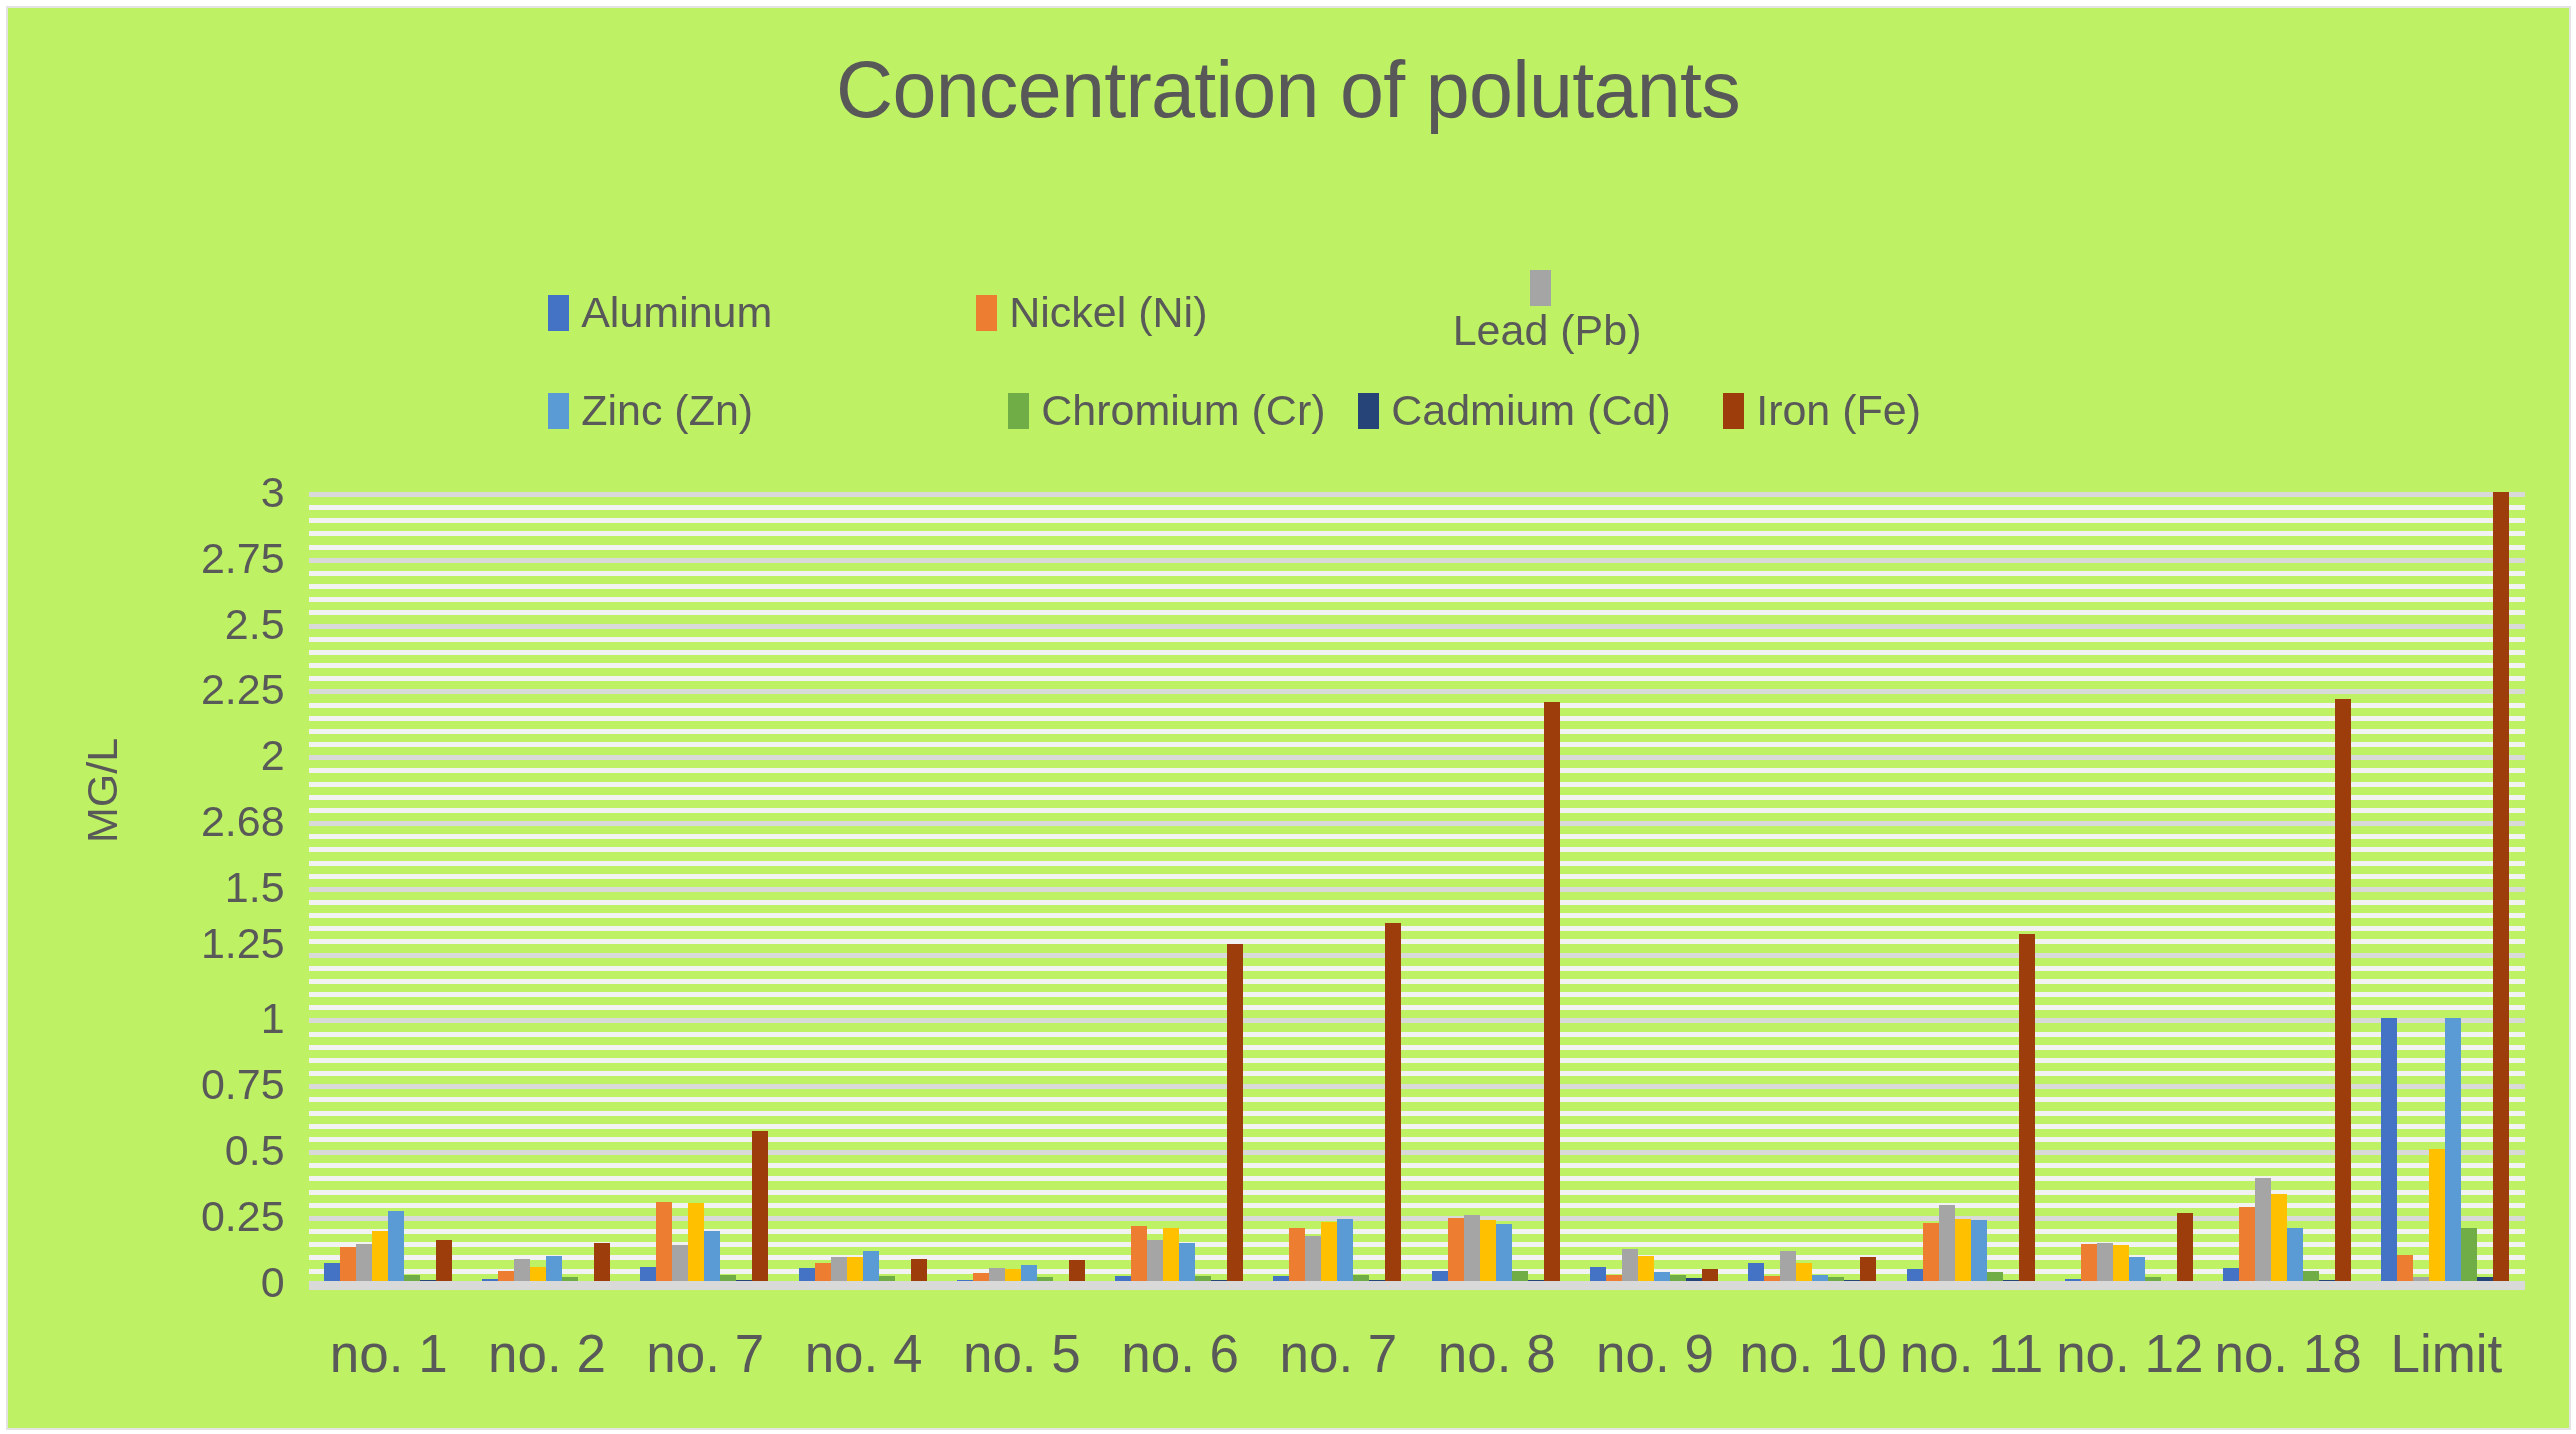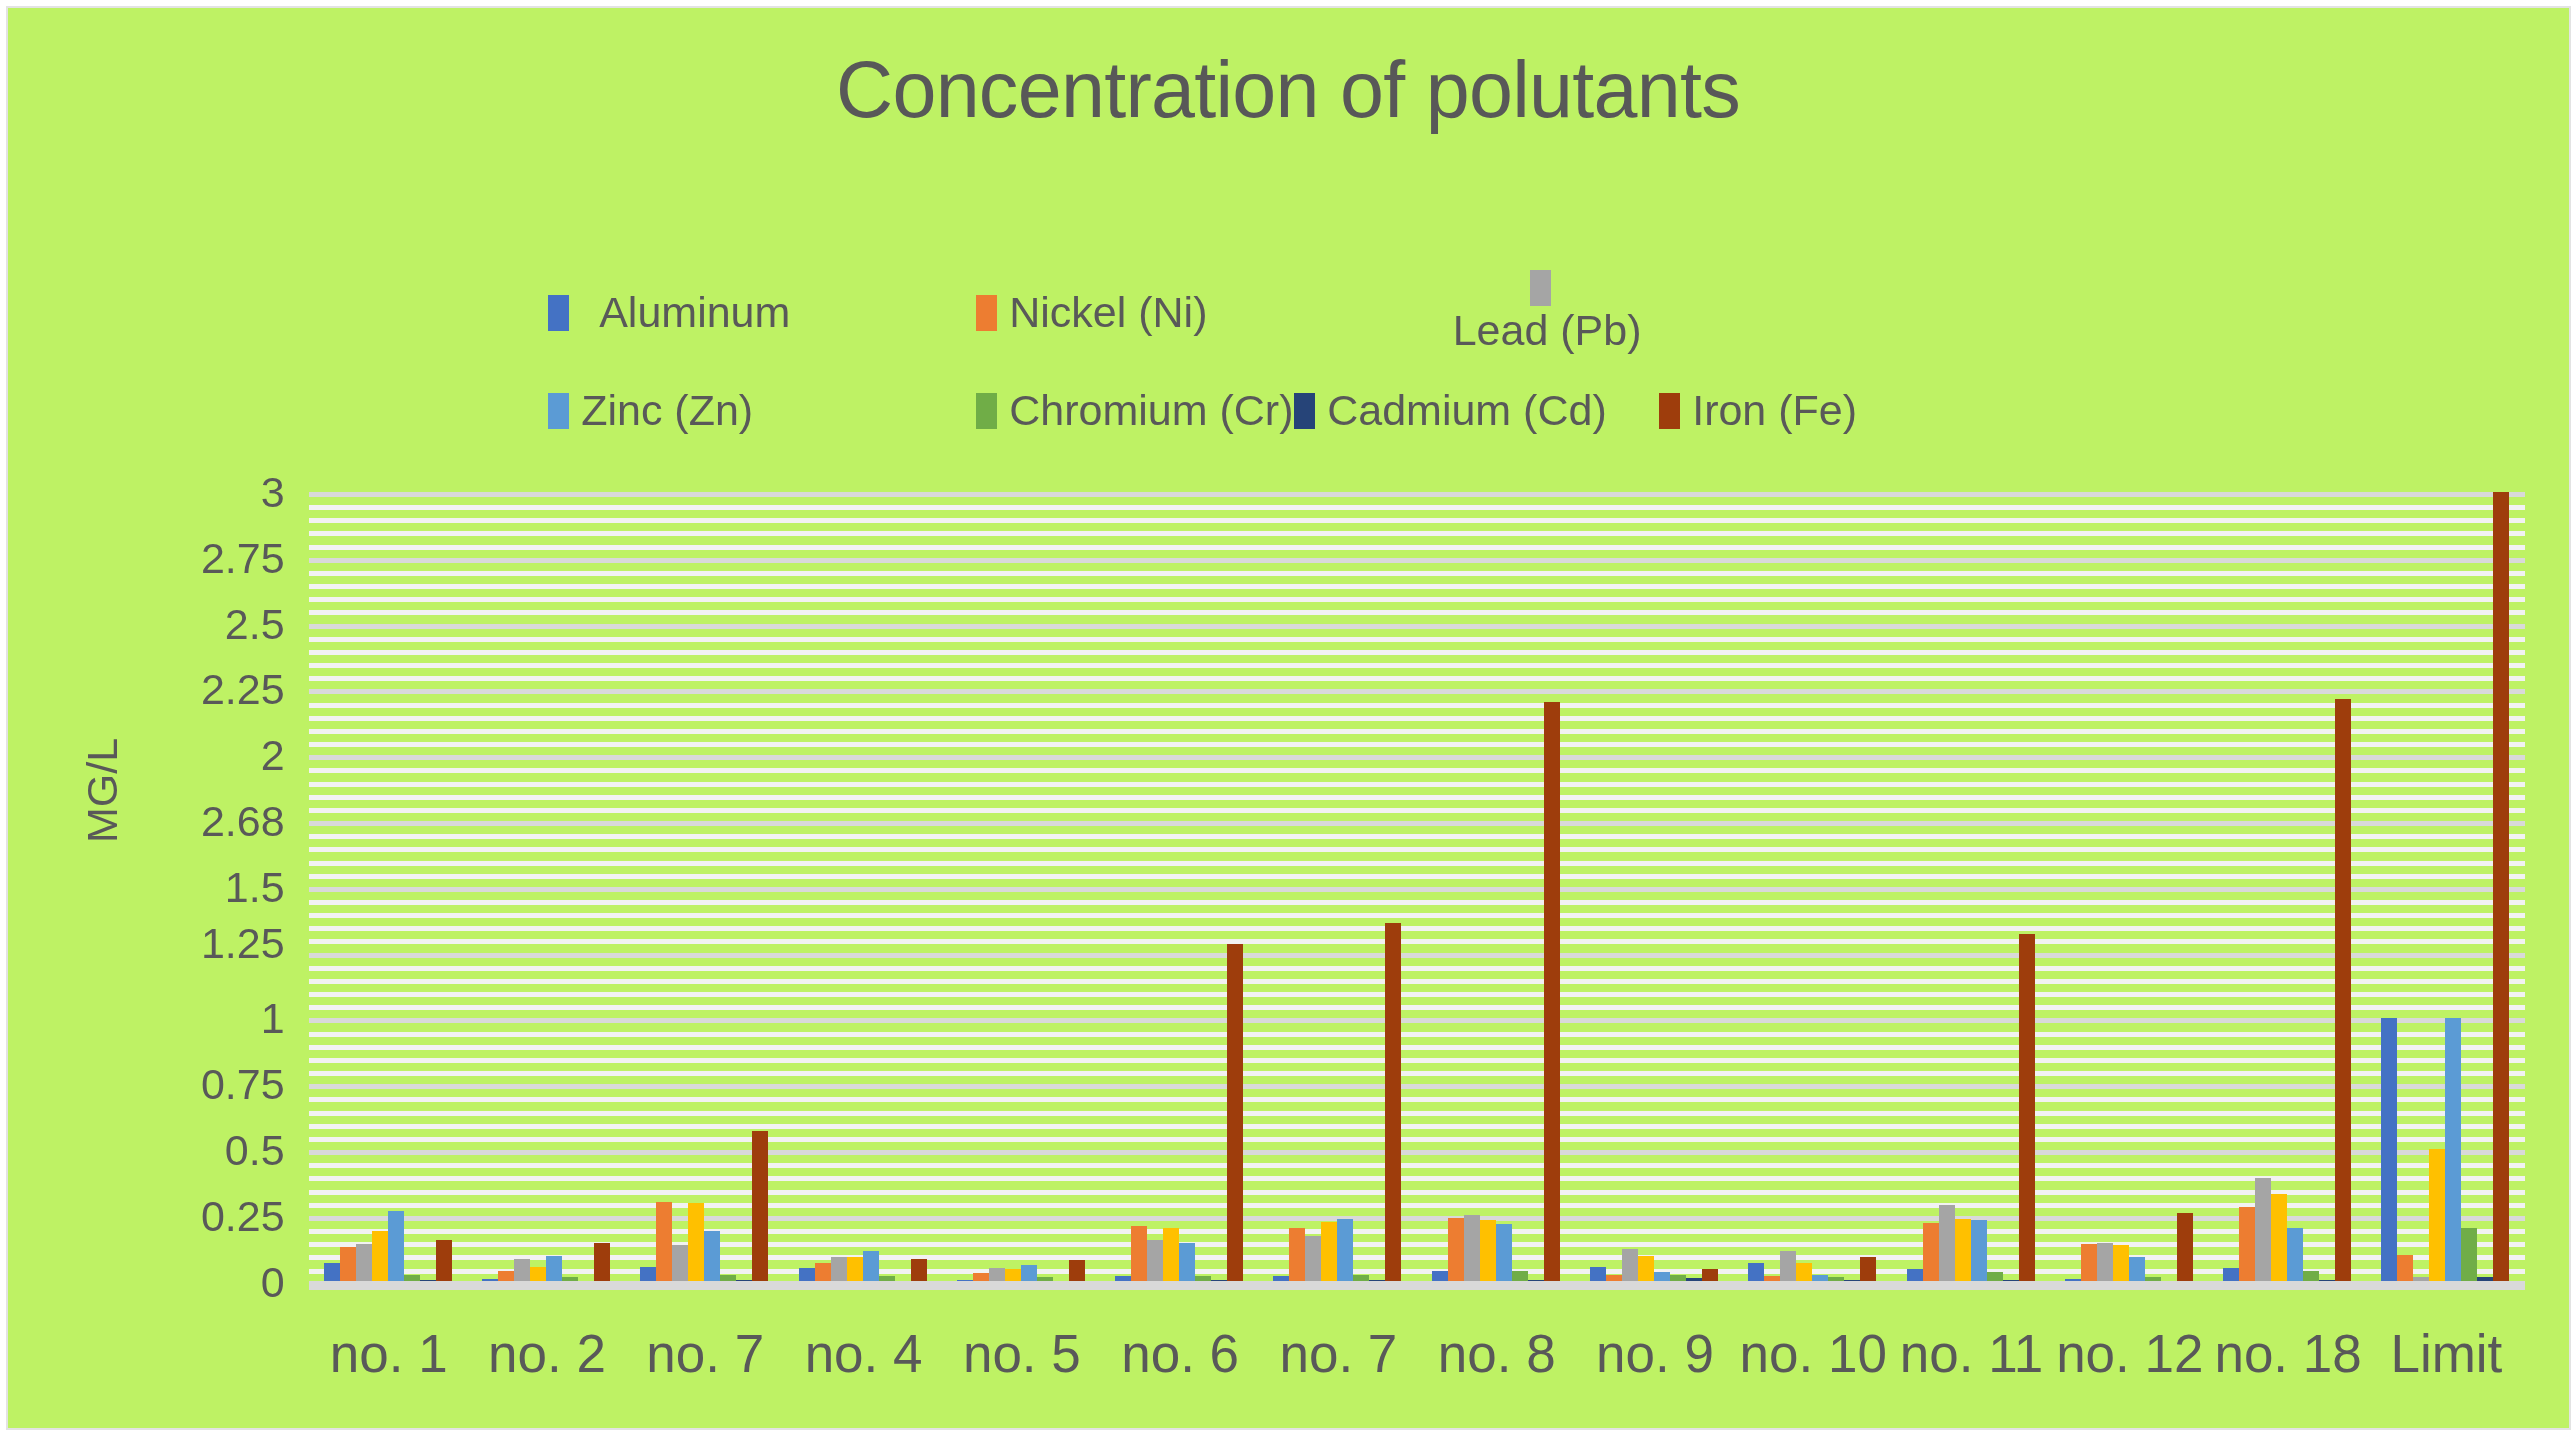--- a/index.html
+++ b/index.html
@@ -37,27 +37,27 @@
     width: 21px; height: 36px;
     margin-right: 12.6px;
     flex: 0 0 auto;
   }
   .legend-label {
     font-size: 43px;
     color: #595959;
     white-space: nowrap;
   }
   
-  #legend .row1 .legend-item:nth-child(1) { width: 428px; gap: 18px; }
+  #legend .row1 .legend-item:nth-child(1) { width: 428px; }
   #legend .row1 .legend-item:nth-child(2) { width: 375px; }
   #legend .row1 .legend-item:nth-child(3) { width: 393px; flex-direction: column; }
   #legend .row1 .legend-item:nth-child(4) { width: 316px; }
   
   #legend .row2 .legend-item:nth-child(1) { width: 428px; }
-  #legend .row2 .legend-item:nth-child(2) { width: 318px; }
+  #legend .row2 .legend-item:nth-child(2) { width: 382px; justify-content: center; }
   #legend .row2 .legend-item:nth-child(3) { width: 365px; }
   #legend .row2 .legend-item:nth-child(4) { width: 281px; }
 
   
   #y-axis-title {
     position: absolute;
     left: 70px; top: 835px;
     transform: rotate(-90deg);
     transform-origin: left top;
     font-size: 43px;

